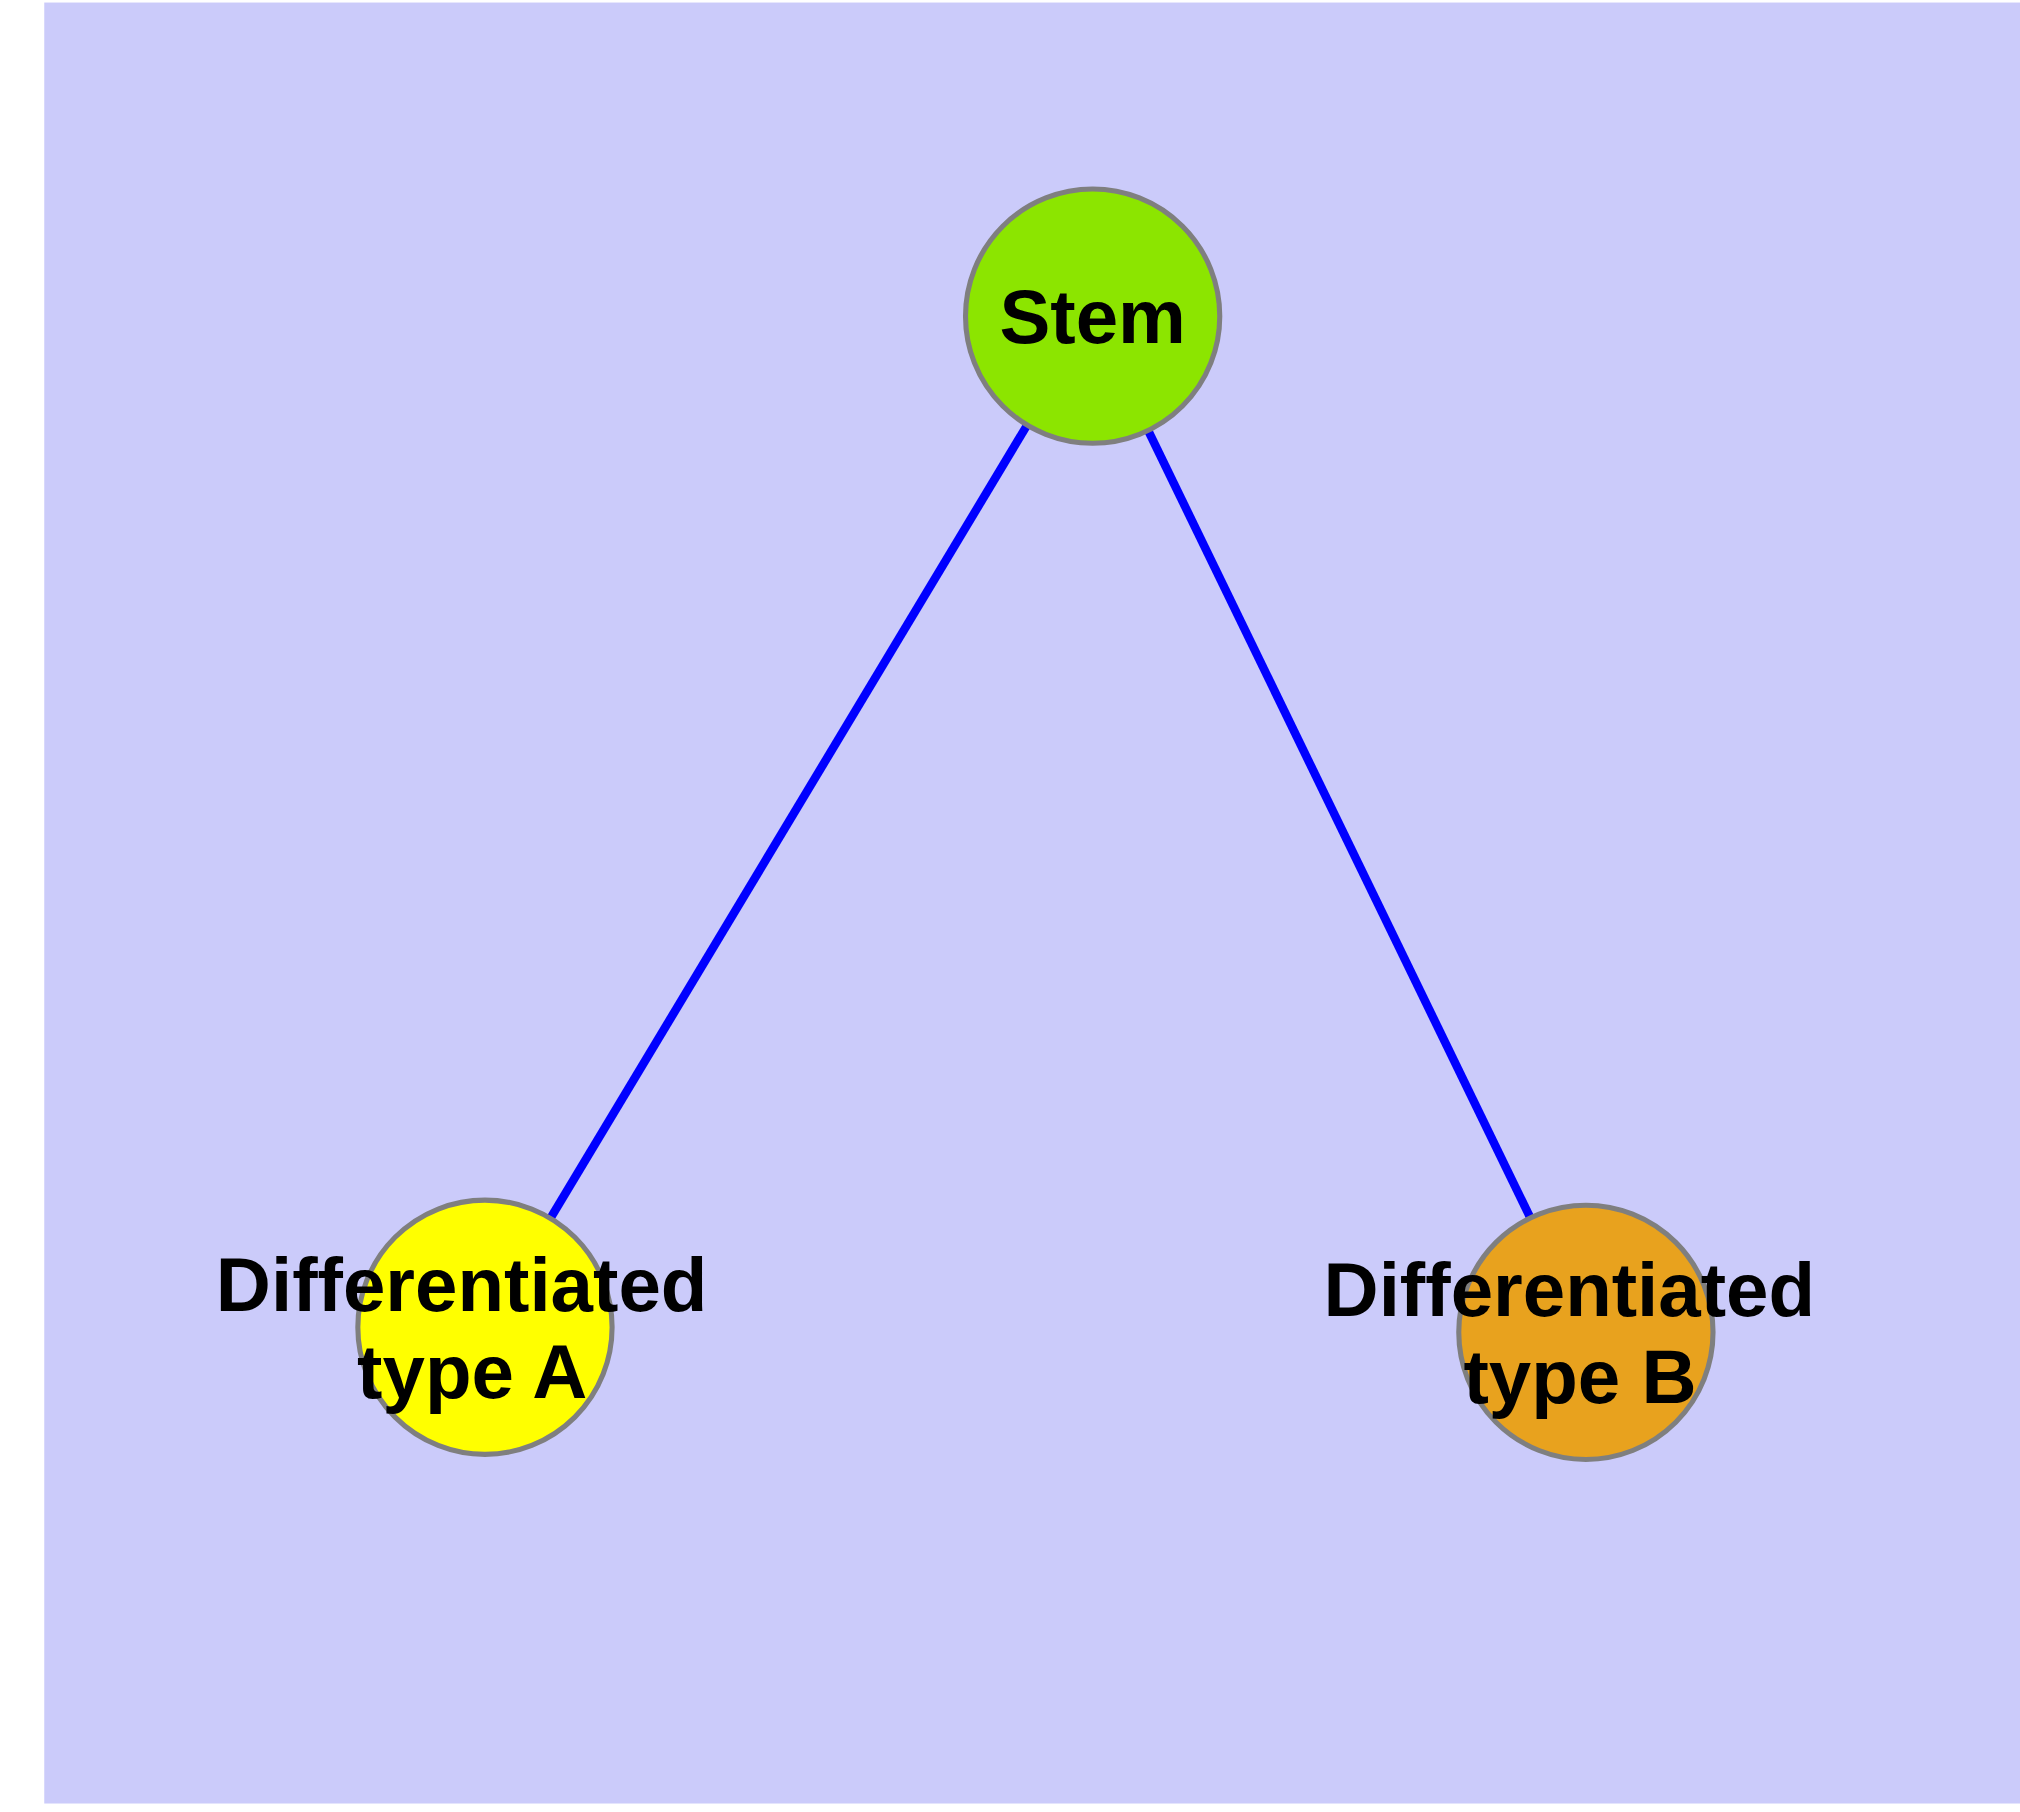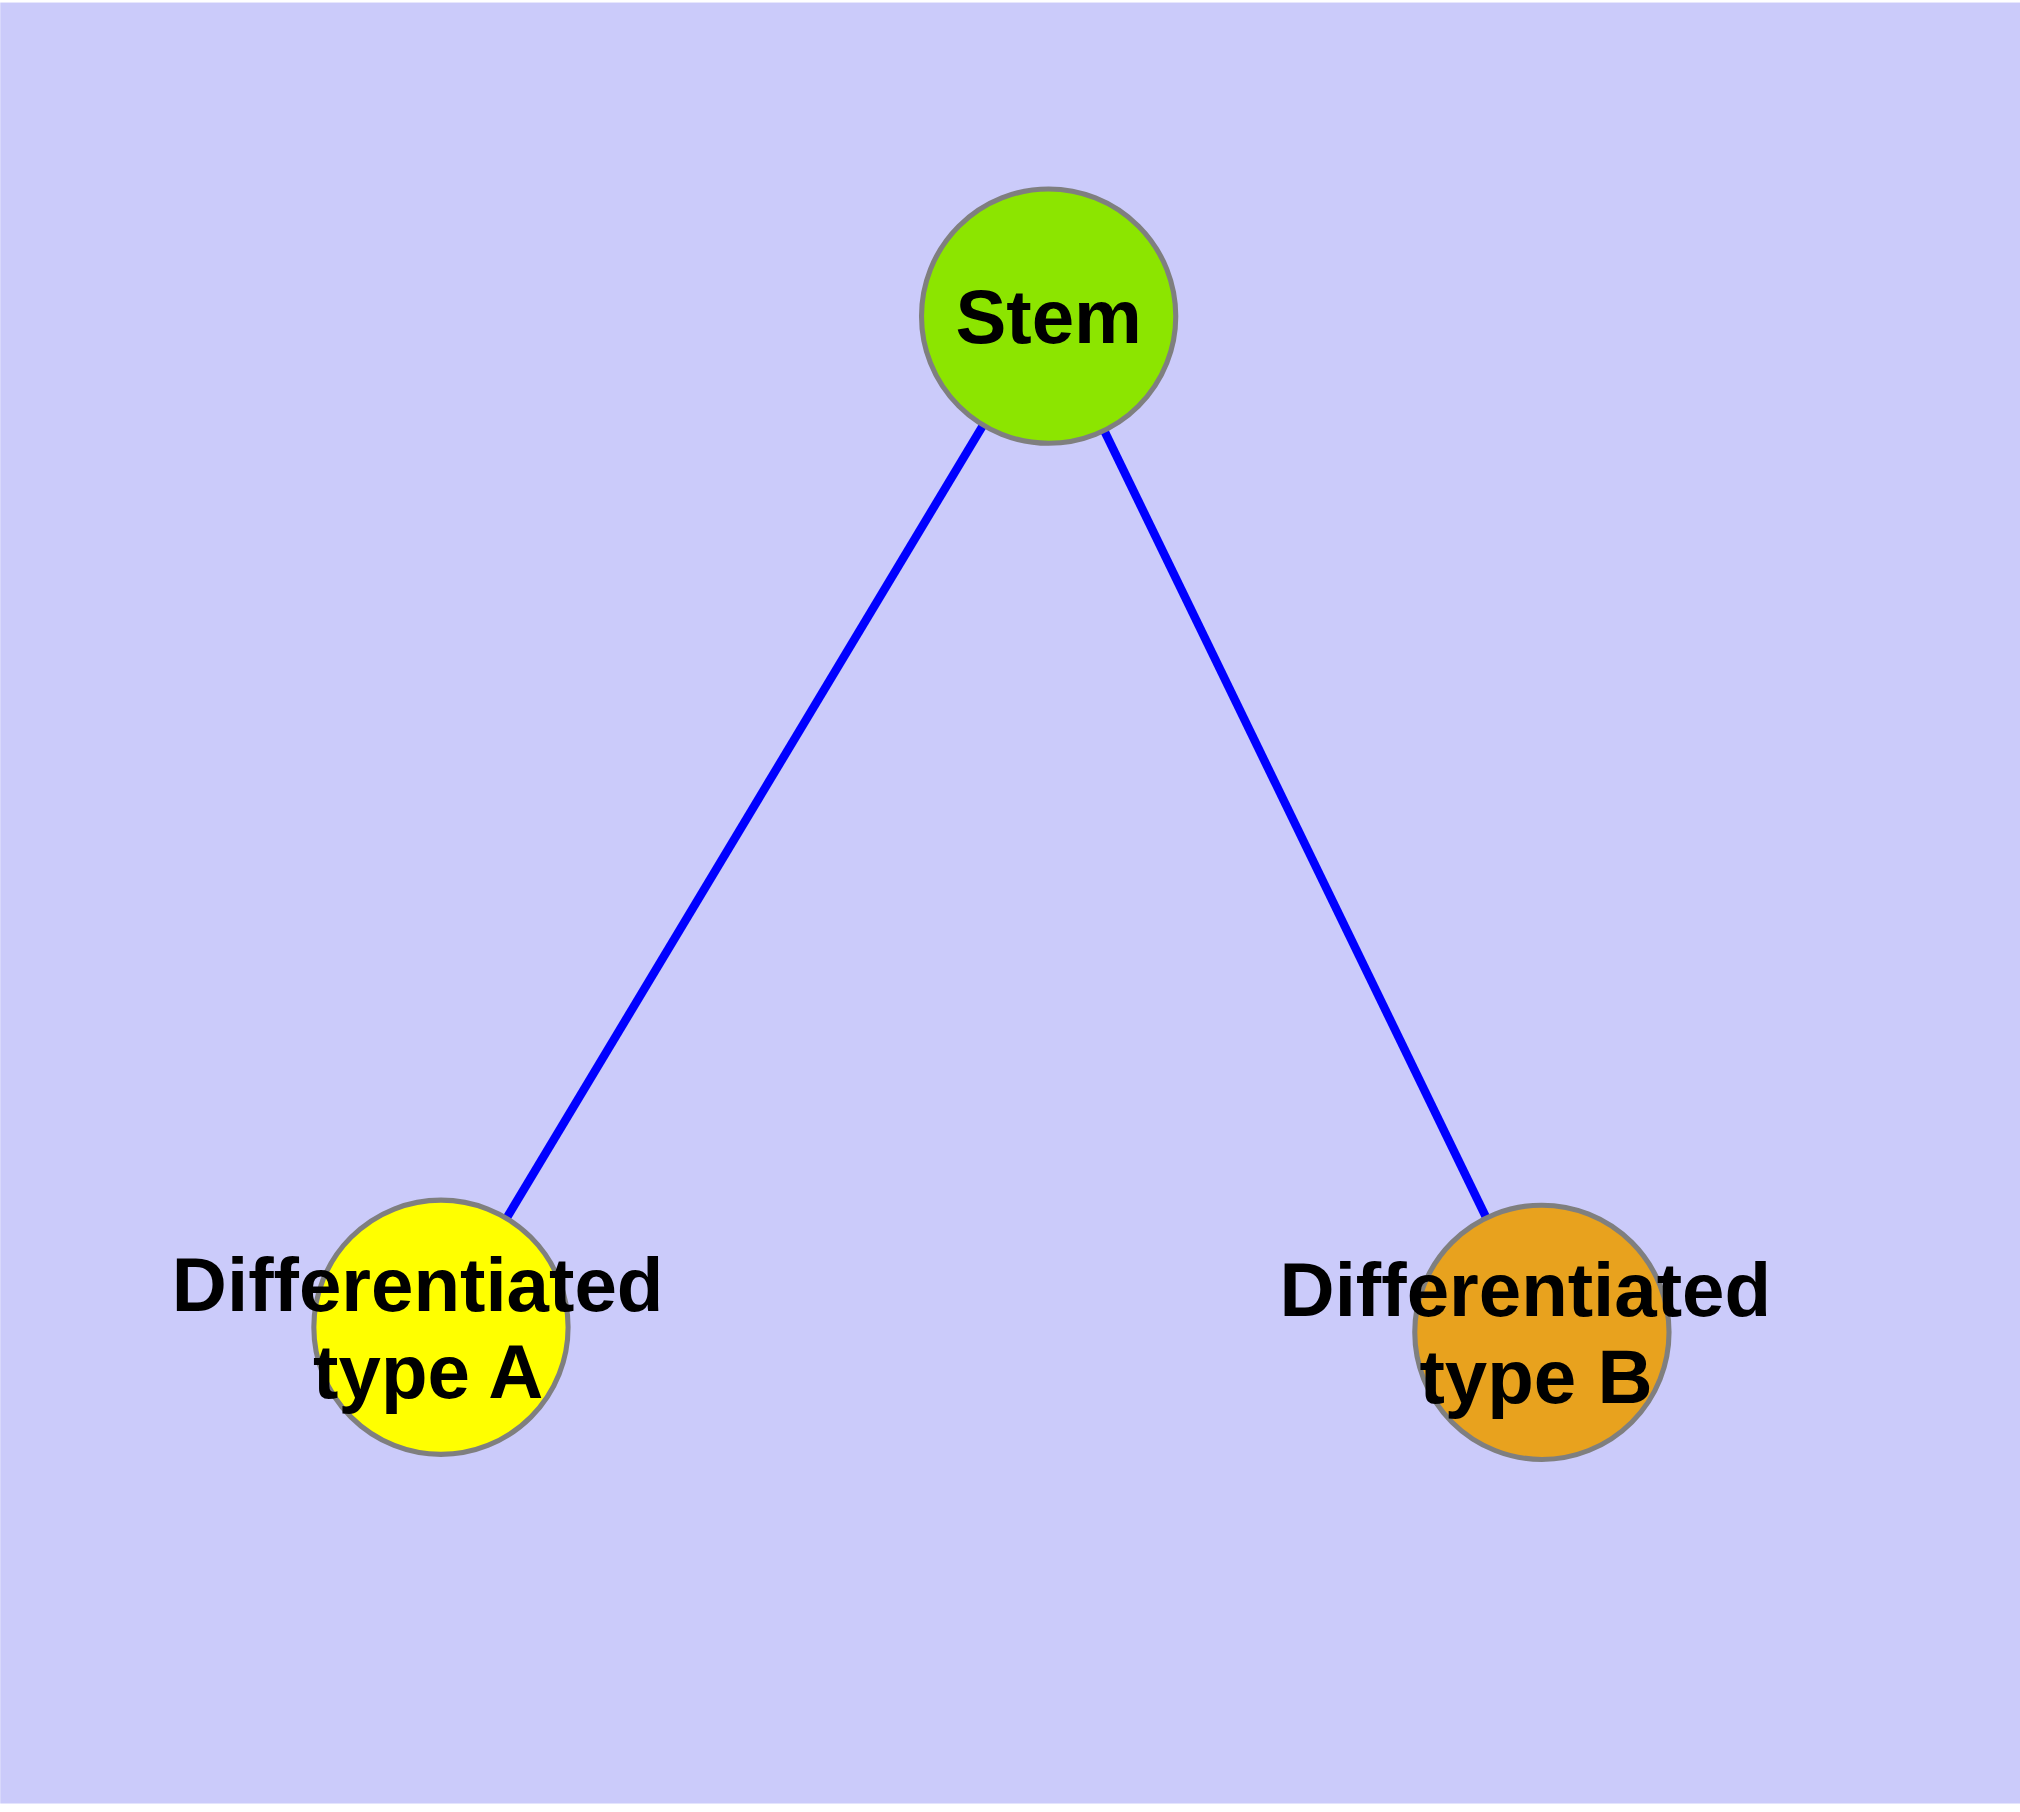--- a/index.html
+++ b/index.html
@@ -10,20 +10,21 @@
     width: 2021px;
     height: 1812px;
     background: #FFFFFF;
     font-family: "Liberation Sans", "DejaVu Sans", sans-serif;
     overflow: hidden;
   }
   .canvas {
     position: relative;
     width: 1959px;
     height: 1812px;
+    margin-left: 44px;
   }
   .canvas svg {
     position: absolute;
     left: 0;
     top: 0;
     display: block;
   }
   .node-label, .node-label tspan {
     font-family: "Liberation Sans", "DejaVu Sans", sans-serif;
     font-weight: bold;

